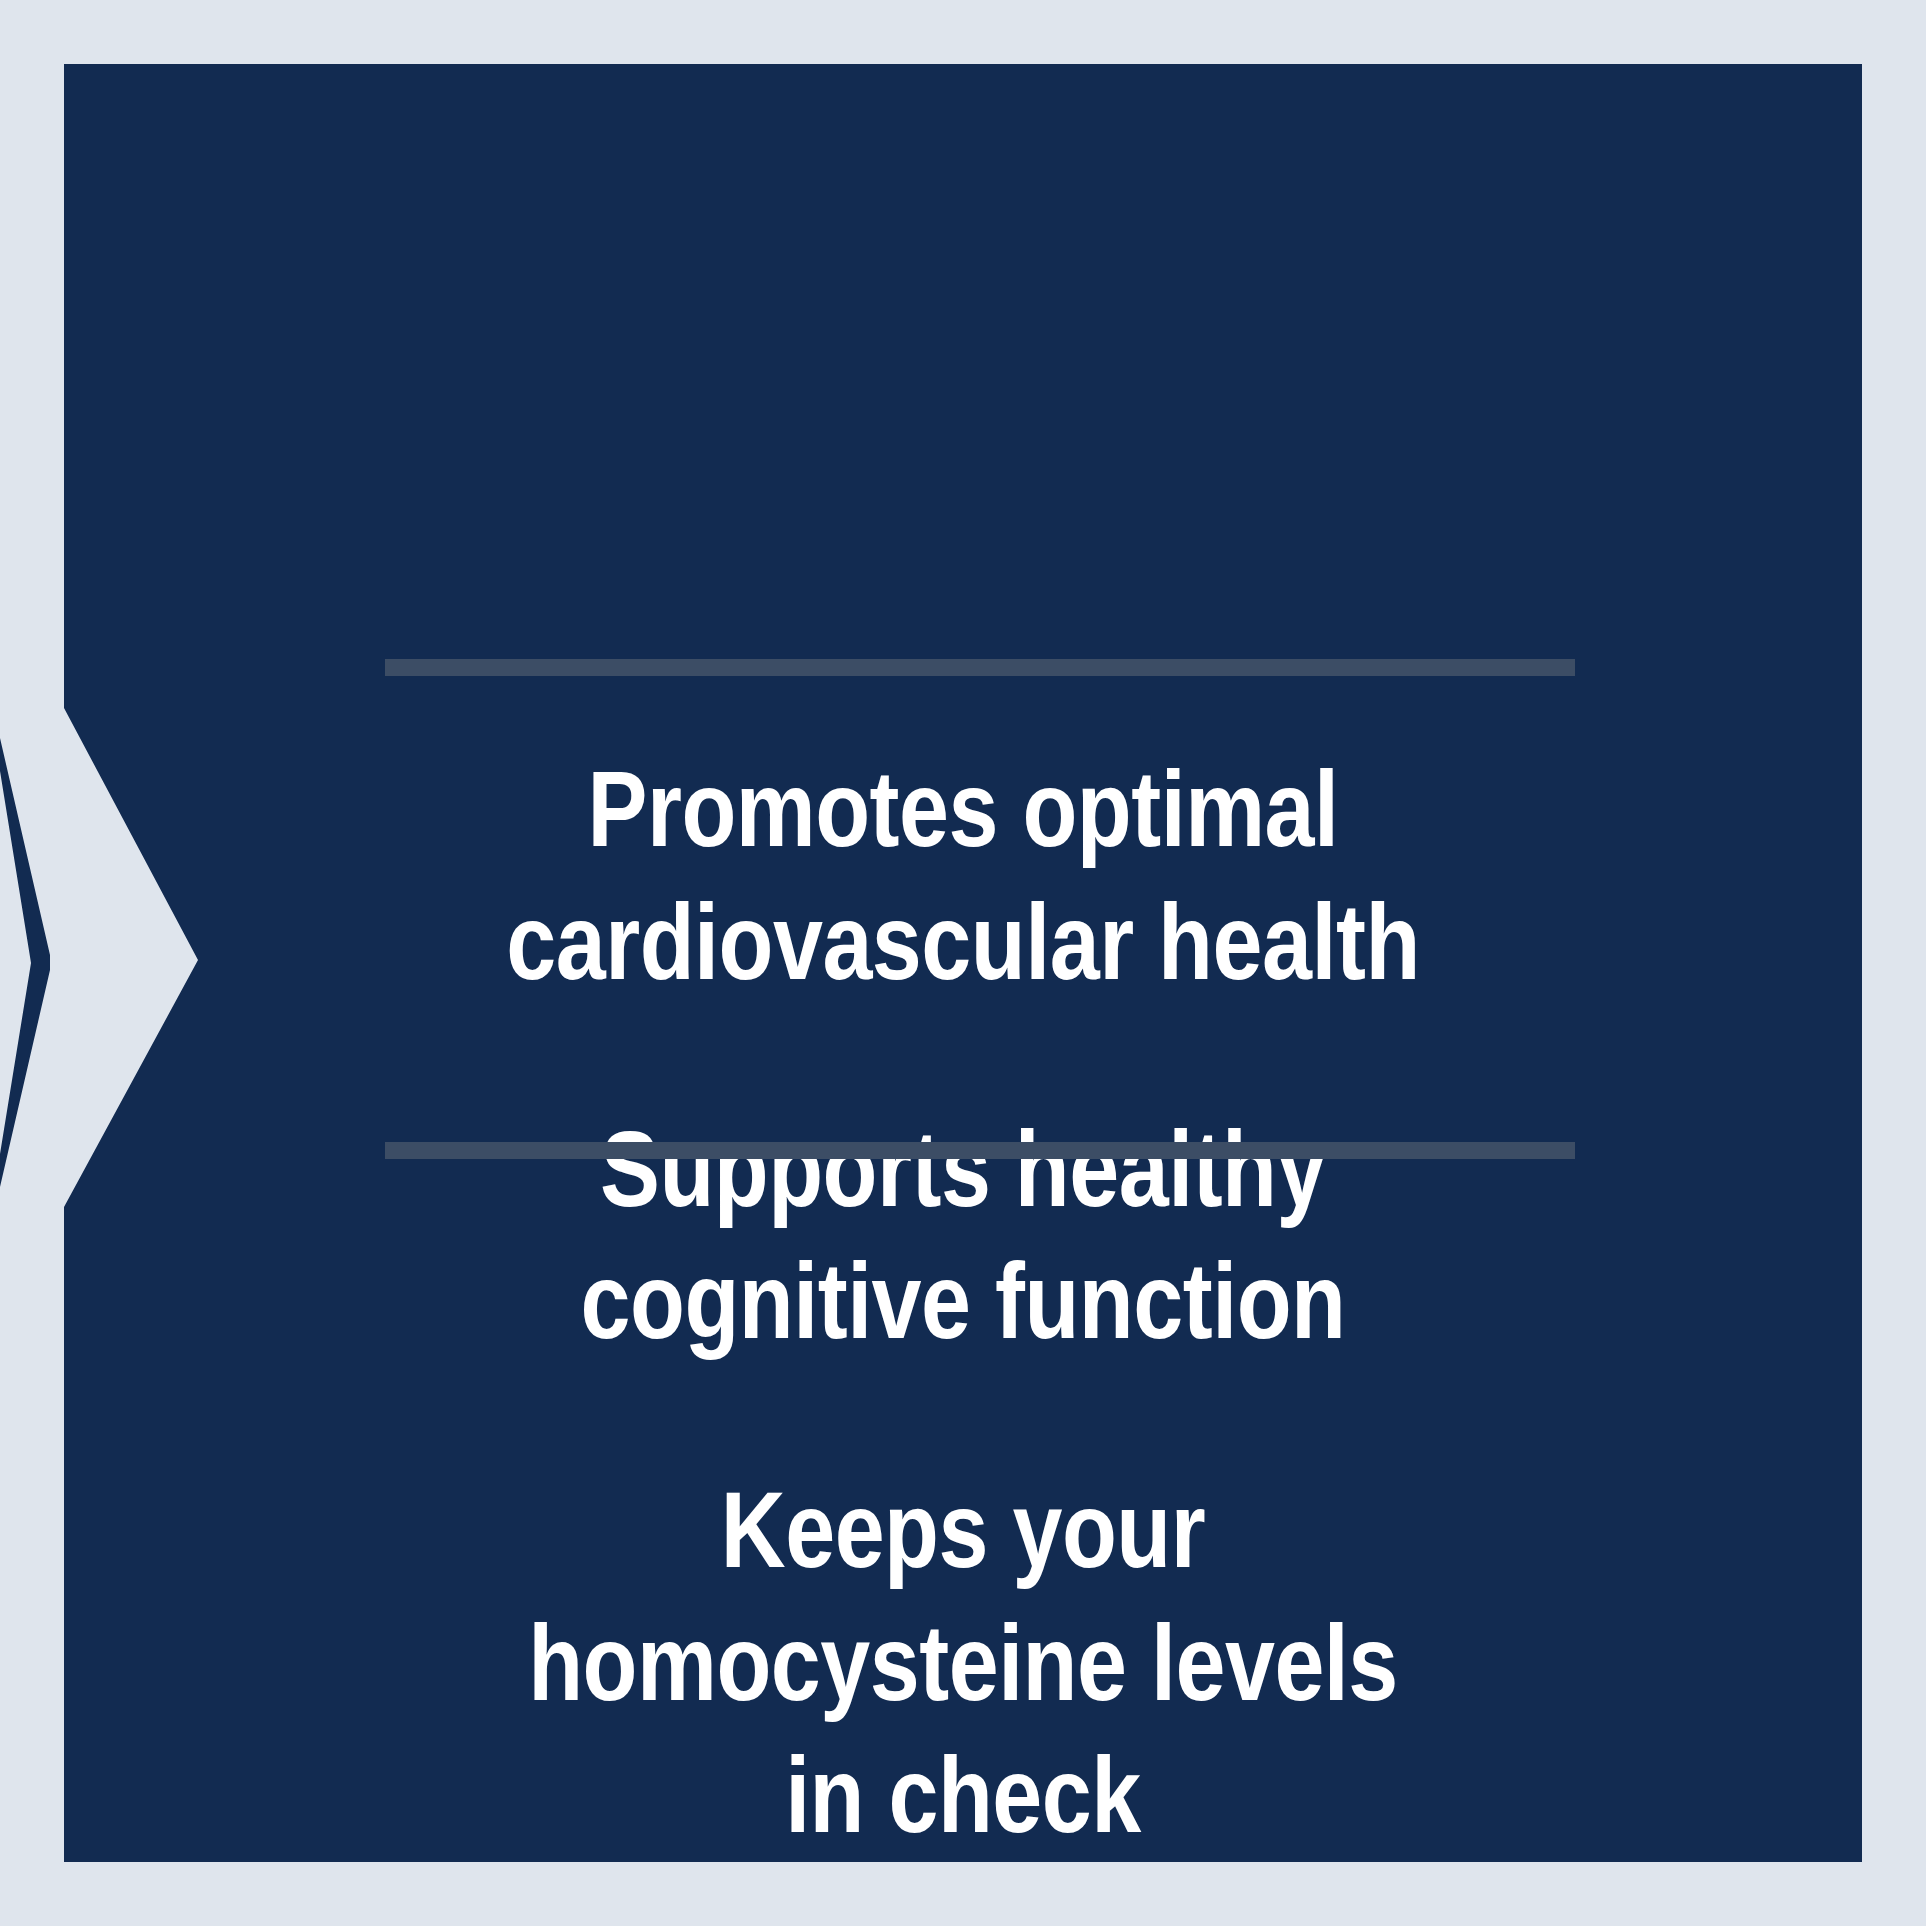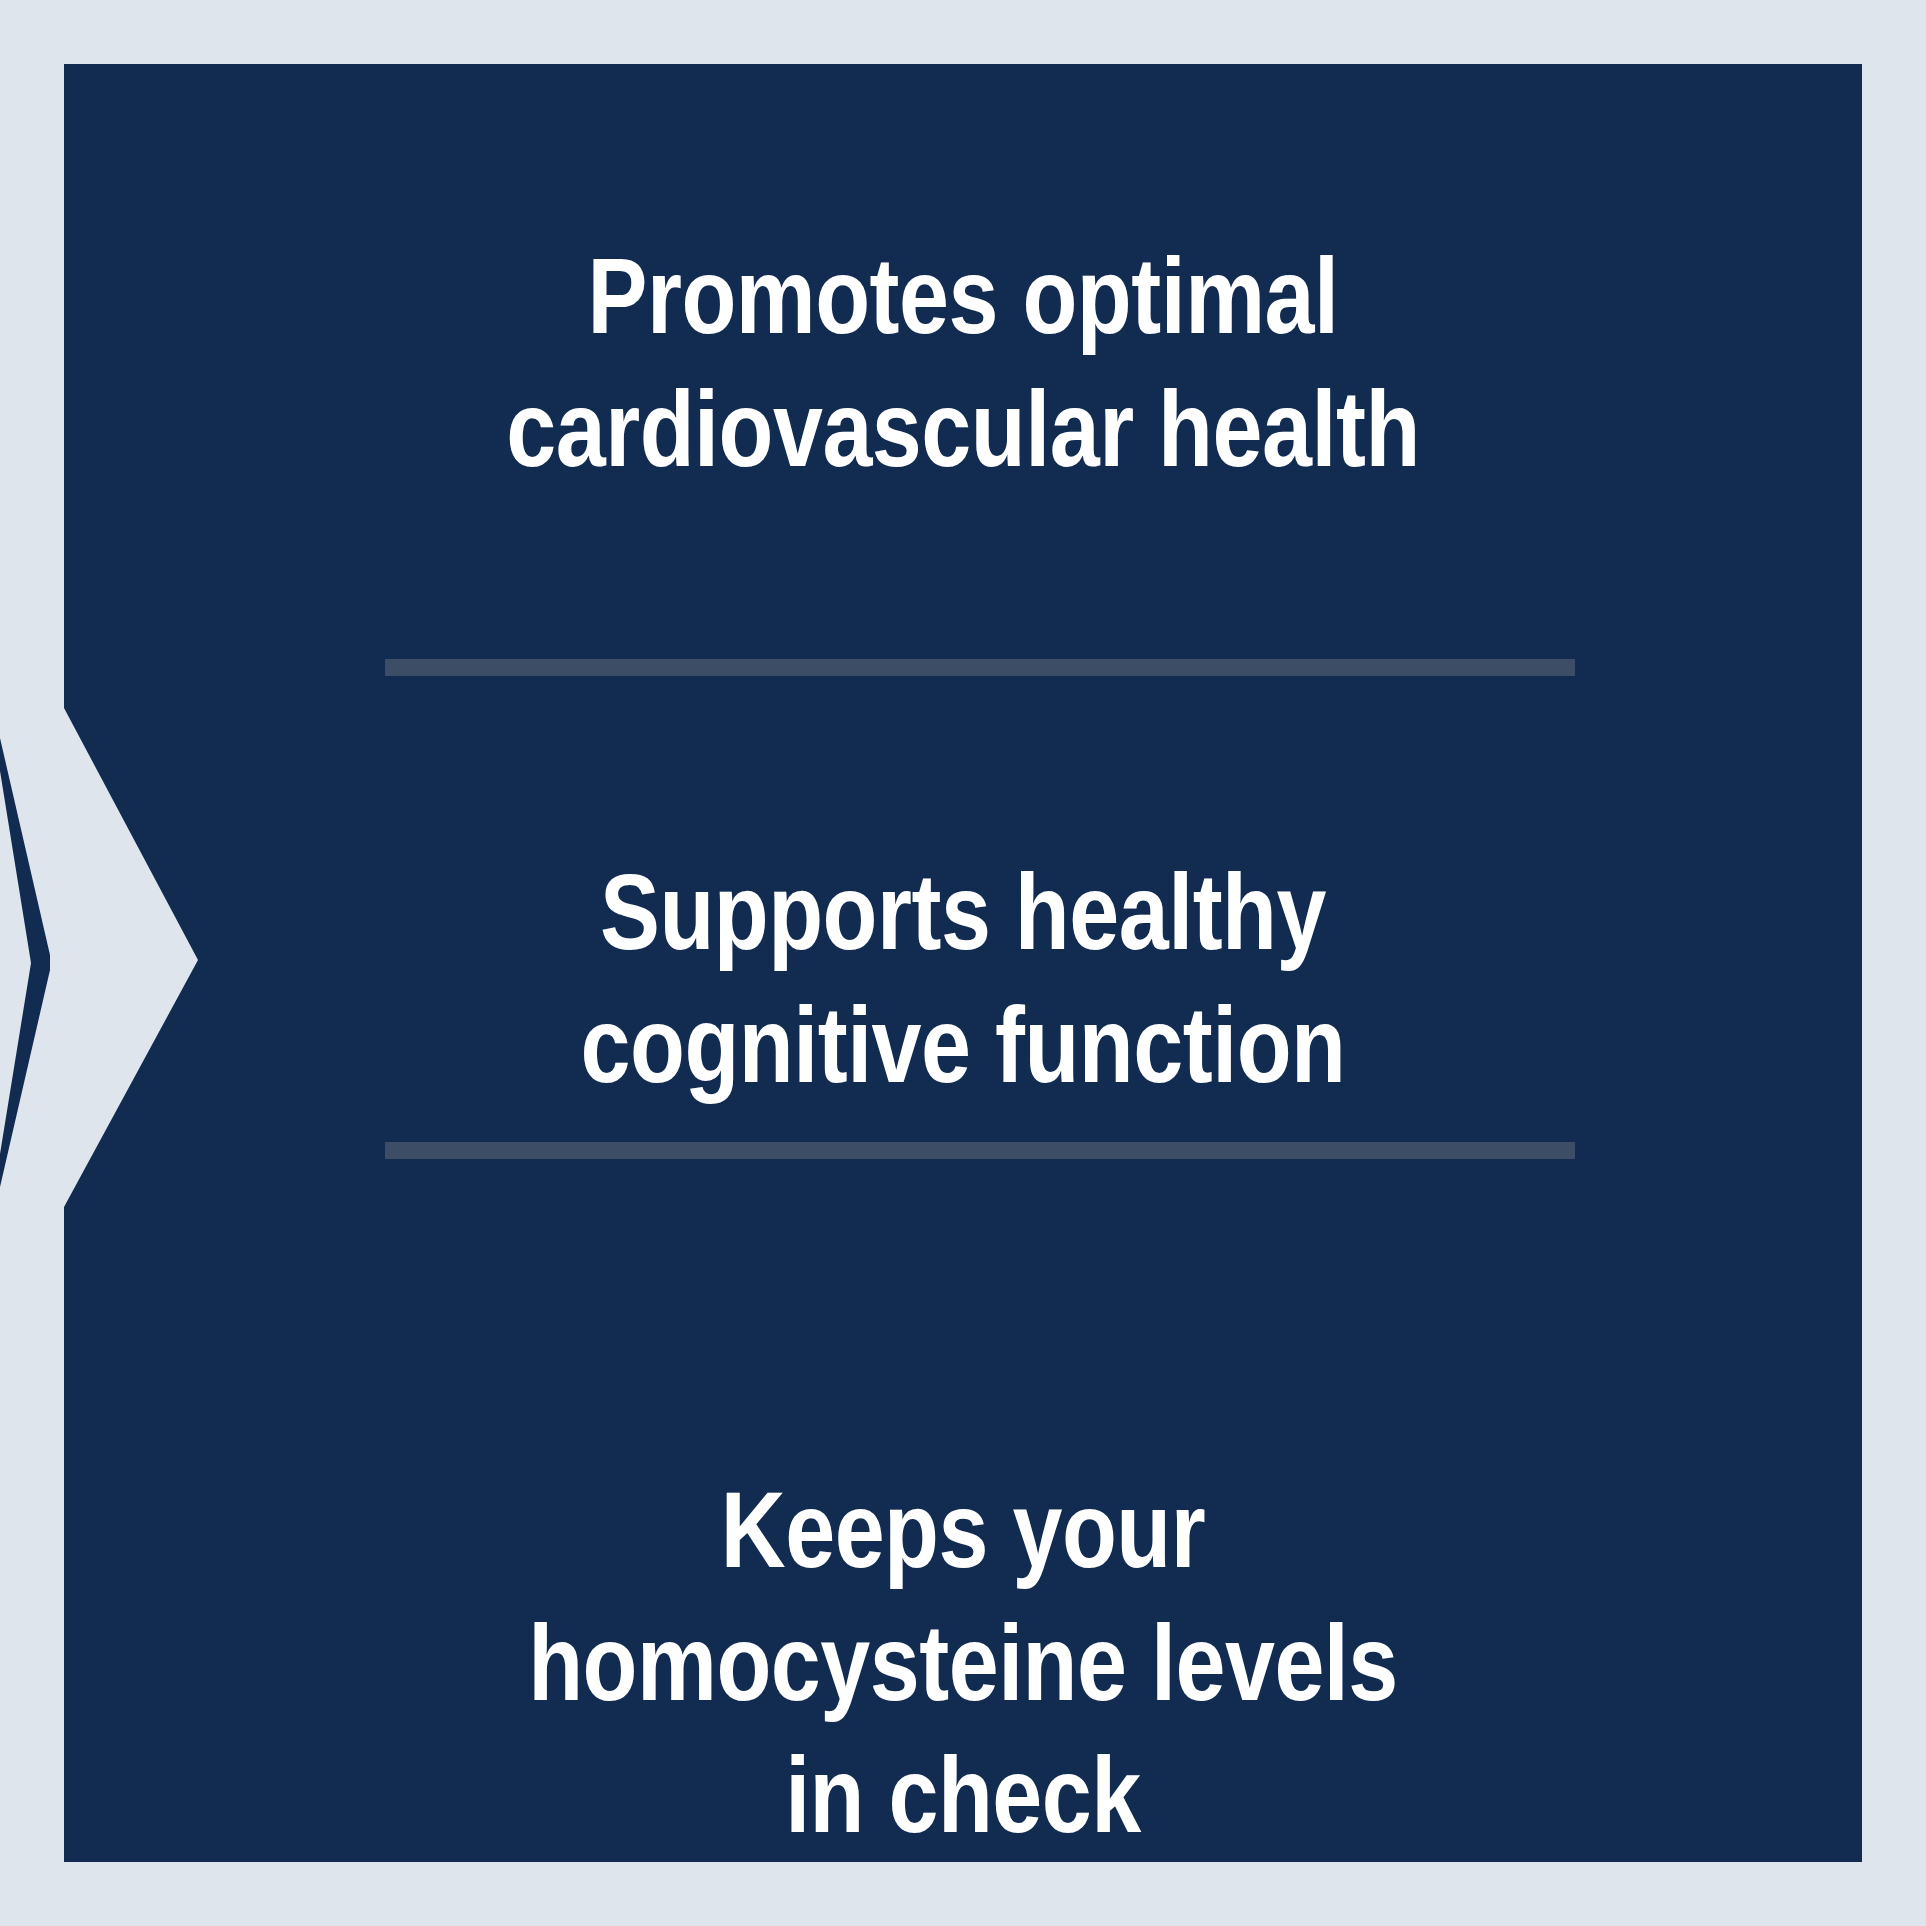--- a/index.html
+++ b/index.html
@@ -63,21 +63,21 @@
 
   
   #content {
     position: absolute;
     left: 64px;
     top: 64px;
     width: 1798px;
     height: 1798px;
     display: flex;
     flex-direction: column;
-    justify-content: space-between;
+    justify-content: flex-end;
     align-items: center;
     box-sizing: border-box;
     padding: 0;
   }
 
   .benefit {
     width: 1798px;
     text-align: center;
     color: #ffffff;
     font-weight: bold;

